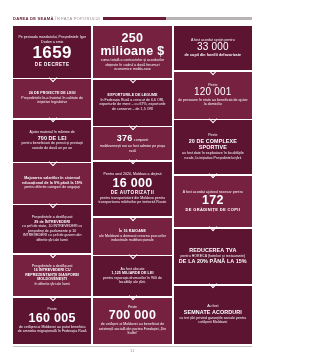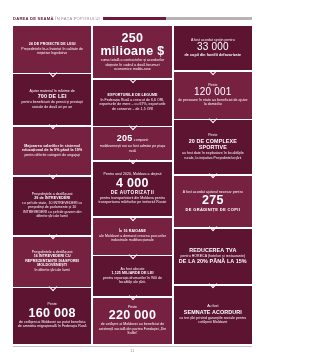--- a/index.html
+++ b/index.html
@@ -116,20 +116,25 @@
   <div class="header">
     <span class="hdr-strong">DAREA DE SEAMĂ</span>
     <span class="hdr-light">ÎN FAȚA POPORULUI</span>
     <span class="hdr-bar"></span>
   </div>
 
   <div class="cols">
 
     <div class="col">
 
+      <div class="card dark chev" style="flex:1.18">
+        <div class="t-small">Pe perioada mandatului, Președintele Igor Dodon a emis</div>
+        <div class="t-huge">1659</div>
+        <div class="t-cap">DE DECRETE</div>
+      </div>
 
       <div class="card light chev" style="flex:.82">
         <div class="t-small-b">24 DE PROIECTE DE LEGI</div>
         <div class="t-small">Președintele le-a înaintat în calitate de inițiative legislative</div>
       </div>
 
       <div class="card dark chev" style="flex:.92">
         <div class="t-small">Ajutor material în mărime de</div>
         <div class="t-mid">700 DE LEI</div>
         <div class="t-small">pentru beneficiarii de pensii și prestații sociale de două ori pe an</div>
@@ -147,67 +152,67 @@
       </div>
 
       <div class="card light chev" style="flex:.9">
         <div class="t-small">Președintele a desfășurat</div>
         <div class="t-small-b">16 ÎNTREVEDERI CU REPREZENTANȚII DIASPOREI MOLDOVENEȘTI</div>
         <div class="t-small">în diferite țări ale lumii</div>
       </div>
 
       <div class="card dark" style="flex:1.02">
         <div class="t-small">Peste</div>
-        <div class="t-xl">160 008</div>
+        <div class="t-xl">160 005</div>
         <div class="t-small">de cetățeni ai Moldovei au putut beneficia de amnistia migrațională în Federația Rusă</div>
       </div>
 
     </div>
 
     <div class="col">
 
       <div class="card light chev" style="flex:1.18">
         <div class="t-xl">250 milioane $</div>
         <div class="t-small">suma totală a contractelor și acordurilor obținute în cadrul a două forumuri economice moldo-ruse</div>
       </div>
 
       <div class="card dark chev" style="flex:1.0">
         <div class="t-small-b">EXPORTURILE DE LEGUME</div>
         <div class="t-small">în Federația Rusă a crescut de 6,6 ORI, exporturile de mere – cu 67%, exporturile de conserve – de 1,5 ORI</div>
       </div>
 
       <div class="card light chev" style="flex:.66">
         <div class="row-inline">
-          <span class="t-big">205</span>
+          <span class="t-big">376</span>
           <span class="t-small">companii</span>
         </div>
         <div class="t-small">moldovenești noi au fost admise pe piața rusă</div>
       </div>
 
       <div class="card dark chev" style="flex:1.24">
         <div class="t-small">Pentru anul 2020, Moldova a obținut</div>
-        <div class="t-xl">4 000</div>
+        <div class="t-xl">16 000</div>
         <div class="t-cap">DE AUTORIZAȚII</div>
         <div class="t-small">pentru transportatorii din Moldova pentru transportarea mărfurilor pe teritoriul Rusiei</div>
       </div>
 
       <div class="card light chev" style="flex:.76">
         <div class="t-small-b">În 16 RAIOANE</div>
         <div class="t-small">ale Moldovei a demarat crearea parcurilor industriale multifuncționale</div>
       </div>
 
       <div class="card dark chev" style="flex:.84">
         <div class="t-small">Au fost alocate</div>
         <div class="t-small-b">1,125 MILIARDE DE LEI</div>
         <div class="t-small">pentru reparația drumurilor în 900 de localități ale țării.</div>
       </div>
 
       <div class="card light" style="flex:1.02">
         <div class="t-small">Peste</div>
-        <div class="t-xl">220 000</div>
+        <div class="t-xl">700 000</div>
         <div class="t-small">de cetățeni ai Moldovei au beneficiat de asistență socială din partea Fundației „Din Suflet”</div>
       </div>
 
     </div>
 
     <div class="col">
 
       <div class="card dark chev" style="flex:.76">
         <div class="t-small">A fost acordat sprijin pentru</div>
         <div class="t-l">33 000</div>
@@ -221,21 +226,21 @@
       </div>
 
       <div class="card dark chev" style="flex:.96">
         <div class="t-small">Peste</div>
         <div class="t-mid">20 DE COMPLEXE SPORTIVE</div>
         <div class="t-small">au fost date în exploatare în localitățile rurale, la inițiativa Președintelui țării</div>
       </div>
 
       <div class="card light chev" style="flex:.92">
         <div class="t-small">A fost acordat ajutorul necesar pentru</div>
-        <div class="t-xl">275</div>
+        <div class="t-xl">172</div>
         <div class="t-lbl">DE GRĂDINIȚE DE COPII</div>
       </div>
 
       <div class="card dark chev" style="flex:1.0">
         <div class="t-mid">REDUCEREA TVA</div>
         <div class="t-small">pentru HORECA (hoteluri și restaurante)</div>
         <div class="t-mid">DE LA 20% PÂNĂ LA 15%</div>
       </div>
 
 

